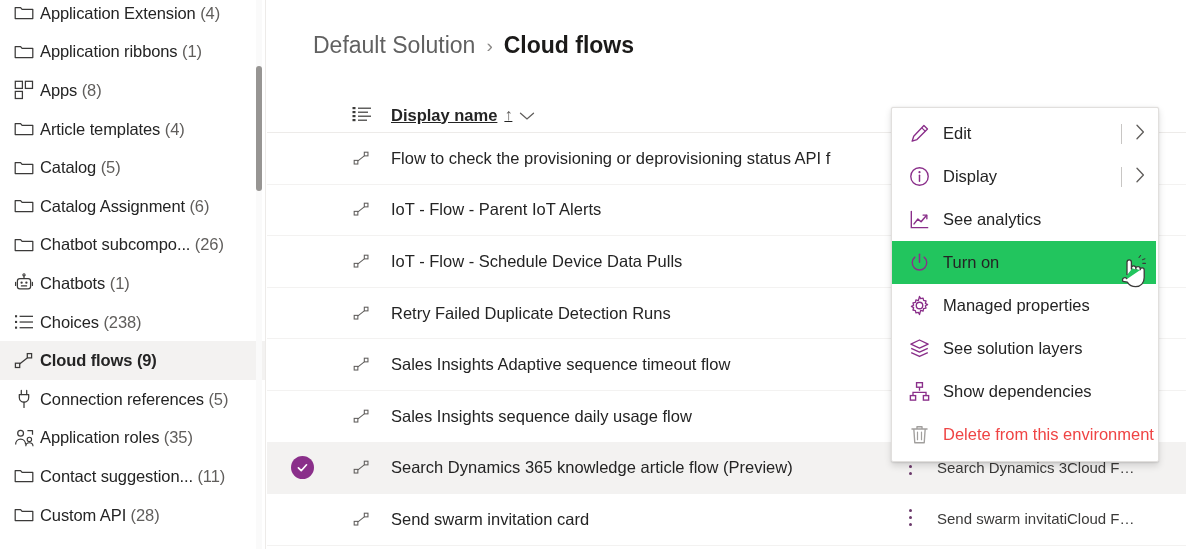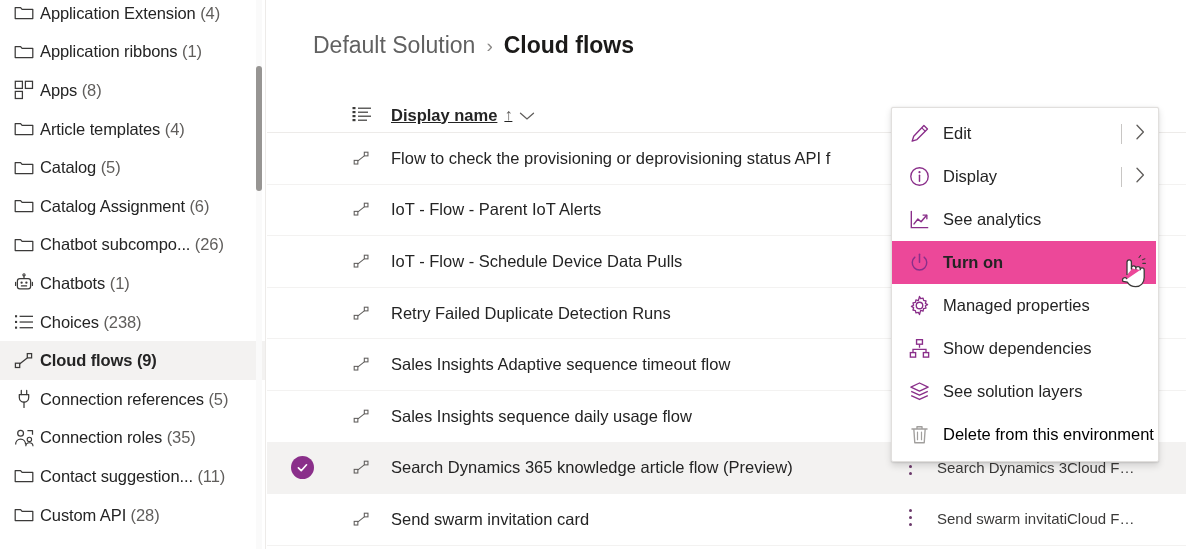--- a/index.html
+++ b/index.html
@@ -122,29 +122,29 @@
     padding: 4px 2px 5px 0;
     z-index: 40;
   }
   .mi {
     position: relative;
     display: flex; align-items: center;
     height: 43px;
     padding-left: 17px;
     cursor: pointer;
   }
-  .mi.hover { background: #ec4899; font-weight: bold; }
+  .mi.hover { background: #22c55e; }
   .mi.disabled { cursor: default; }
   .mi-ico {
     width: 34px; min-width: 34px; display: flex; align-items: center;
     color: #8a2f8a;
   }
   .mi.disabled .mi-ico { color: #a19f9d; }
   .mi-label { font-size: 16.5px; color: #242424; white-space: nowrap; }
-  .mi.disabled .mi-label { color: #000000; }
+  .mi.disabled .mi-label { color: #ef4444; }
   .mi-sub {
     position: absolute; right: 10px; top: 0; bottom: 0;
     display: flex; align-items: center; gap: 13px;
   }
   .mi-divider { width: 1px; height: 20px; background: #c8c6c4; }
   .mi-chev { color: #605e5c; }
 
   
   #cursor { position: absolute; left: 1117px; top: 255px; z-index: 60; pointer-events: none; }
 </style>
@@ -263,21 +263,21 @@
         <div class="nav-item">
           <span class="nav-ico">
             <svg width="20" height="20" viewBox="0 0 20 20" fill="none">
               <circle cx="6.6" cy="5.2" r="2.9" stroke="#3b3a39" stroke-width="1.25" fill="none"></circle>
                 <path d="M1.6 16.4c0-3.1 2.2-5.3 5-5.3s5 2.2 5 5.3" stroke="#3b3a39" stroke-width="1.25" fill="none"></path>
                 <path d="M13.4 2.5h5.1v4.2" stroke="#3b3a39" stroke-width="1.25" fill="none" stroke-linejoin="round"></path>
                 <circle cx="15.4" cy="11.4" r="2.2" stroke="#3b3a39" stroke-width="1.15" fill="none"></circle>
                 <path d="M11.8 18.3c0-2.1 1.6-3.6 3.6-3.6s3.6 1.5 3.6 3.6" stroke="#3b3a39" stroke-width="1.15" fill="none"></path>
             </svg>
           </span>
-          <span class="nav-text"><span class="nav-text">Connection roles</span> <span class="nav-count">(35)</span></span>
+          <span class="nav-text"><span class="nav-text">Application roles</span> <span class="nav-count">(35)</span></span>
         </div>
         <div class="nav-item">
           <span class="nav-ico">
             <svg width="20" height="20" viewBox="0 0 20 20" fill="none">
               <path d="M1.2 4.6h5.4l1.5 1.8h10.7v9.1H1.2V4.6z" stroke="#3b3a39" stroke-width="1.25" fill="none" stroke-linejoin="round"></path>
             </svg>
           </span>
           <span class="nav-text"><span class="nav-text">Contact suggestion...</span> <span class="nav-count">(11)</span></span>
         </div>
         <div class="nav-item">
@@ -557,37 +557,37 @@
           <svg width="21" height="21" viewBox="0 0 20 20" fill="none">
             <circle cx="10" cy="10" r="3.1" stroke="#8a2f8a" stroke-width="1.3" fill="none"></circle>
                 <path d="M10 1.4l1.1 2.1 2.3-.6.5 2.3 2.3.5-.6 2.3 2.1 1.1-2.1 1.1.6 2.3-2.3.5-.5 2.3-2.3-.6L10 18.6l-1.1-2.1-2.3.6-.5-2.3-2.3-.5.6-2.3-2.1-1.1 2.1-1.1-.6-2.3 2.3-.5.5-2.3 2.3.6L10 1.4z" stroke="#8a2f8a" stroke-width="1.25" fill="none" stroke-linejoin="round"></path>
           </svg>
         </span>
         <span class="mi-label">Managed properties</span>
       </div>
       <div class="mi">
         <span class="mi-ico">
           <svg width="21" height="21" viewBox="0 0 20 20" fill="none">
+            <path d="M10 1.9l8.2 3.9-8.2 3.9-8.2-3.9L10 1.9z" stroke="#8a2f8a" stroke-width="1.3" fill="none" stroke-linejoin="round"></path>
+                <path d="M2.1 9.8L10 13.5l7.9-3.7" stroke="#8a2f8a" stroke-width="1.3" fill="none" stroke-linejoin="round"></path>
+                <path d="M2.1 13.9L10 17.6l7.9-3.7" stroke="#8a2f8a" stroke-width="1.3" fill="none" stroke-linejoin="round"></path>
+          </svg>
+        </span>
+        <span class="mi-label">See solution layers</span>
+      </div>
+      <div class="mi">
+        <span class="mi-ico">
+          <svg width="21" height="21" viewBox="0 0 20 20" fill="none">
             <rect x="7.2" y="1.6" width="5.6" height="4.3" stroke="#8a2f8a" stroke-width="1.3" fill="none"></rect>
                 <rect x="1.3" y="13.9" width="5" height="4.3" stroke="#8a2f8a" stroke-width="1.3" fill="none"></rect>
                 <rect x="13.7" y="13.9" width="5" height="4.3" stroke="#8a2f8a" stroke-width="1.3" fill="none"></rect>
                 <path d="M10 5.9v3.4M3.8 13.9v-3.1h12.4v3.1M3.8 10.8h12.4" stroke="#8a2f8a" stroke-width="1.25" fill="none"></path>
           </svg>
         </span>
         <span class="mi-label">Show dependencies</span>
-      </div>
-      <div class="mi">
-        <span class="mi-ico">
-          <svg width="21" height="21" viewBox="0 0 20 20" fill="none">
-            <path d="M10 1.9l8.2 3.9-8.2 3.9-8.2-3.9L10 1.9z" stroke="#8a2f8a" stroke-width="1.3" fill="none" stroke-linejoin="round"></path>
-                <path d="M2.1 9.8L10 13.5l7.9-3.7" stroke="#8a2f8a" stroke-width="1.3" fill="none" stroke-linejoin="round"></path>
-                <path d="M2.1 13.9L10 17.6l7.9-3.7" stroke="#8a2f8a" stroke-width="1.3" fill="none" stroke-linejoin="round"></path>
-          </svg>
-        </span>
-        <span class="mi-label">See solution layers</span>
       </div>
       <div class="mi disabled">
         <span class="mi-ico">
           <svg width="21" height="21" viewBox="0 0 20 20" fill="none">
             <path d="M2.8 4.8h14.4" stroke="#a19f9d" stroke-width="1.3" stroke-linecap="round"></path>
                 <path d="M7.6 4.8V2.6h4.8v2.2" stroke="#a19f9d" stroke-width="1.3" fill="none" stroke-linejoin="round"></path>
                 <path d="M4.6 4.8l.9 13.1h9l.9-13.1" stroke="#a19f9d" stroke-width="1.3" fill="none" stroke-linejoin="round"></path>
                 <path d="M8.1 7.8v7.2M11.9 7.8v7.2" stroke="#a19f9d" stroke-width="1.15" stroke-linecap="round"></path>
           </svg>
         </span>

